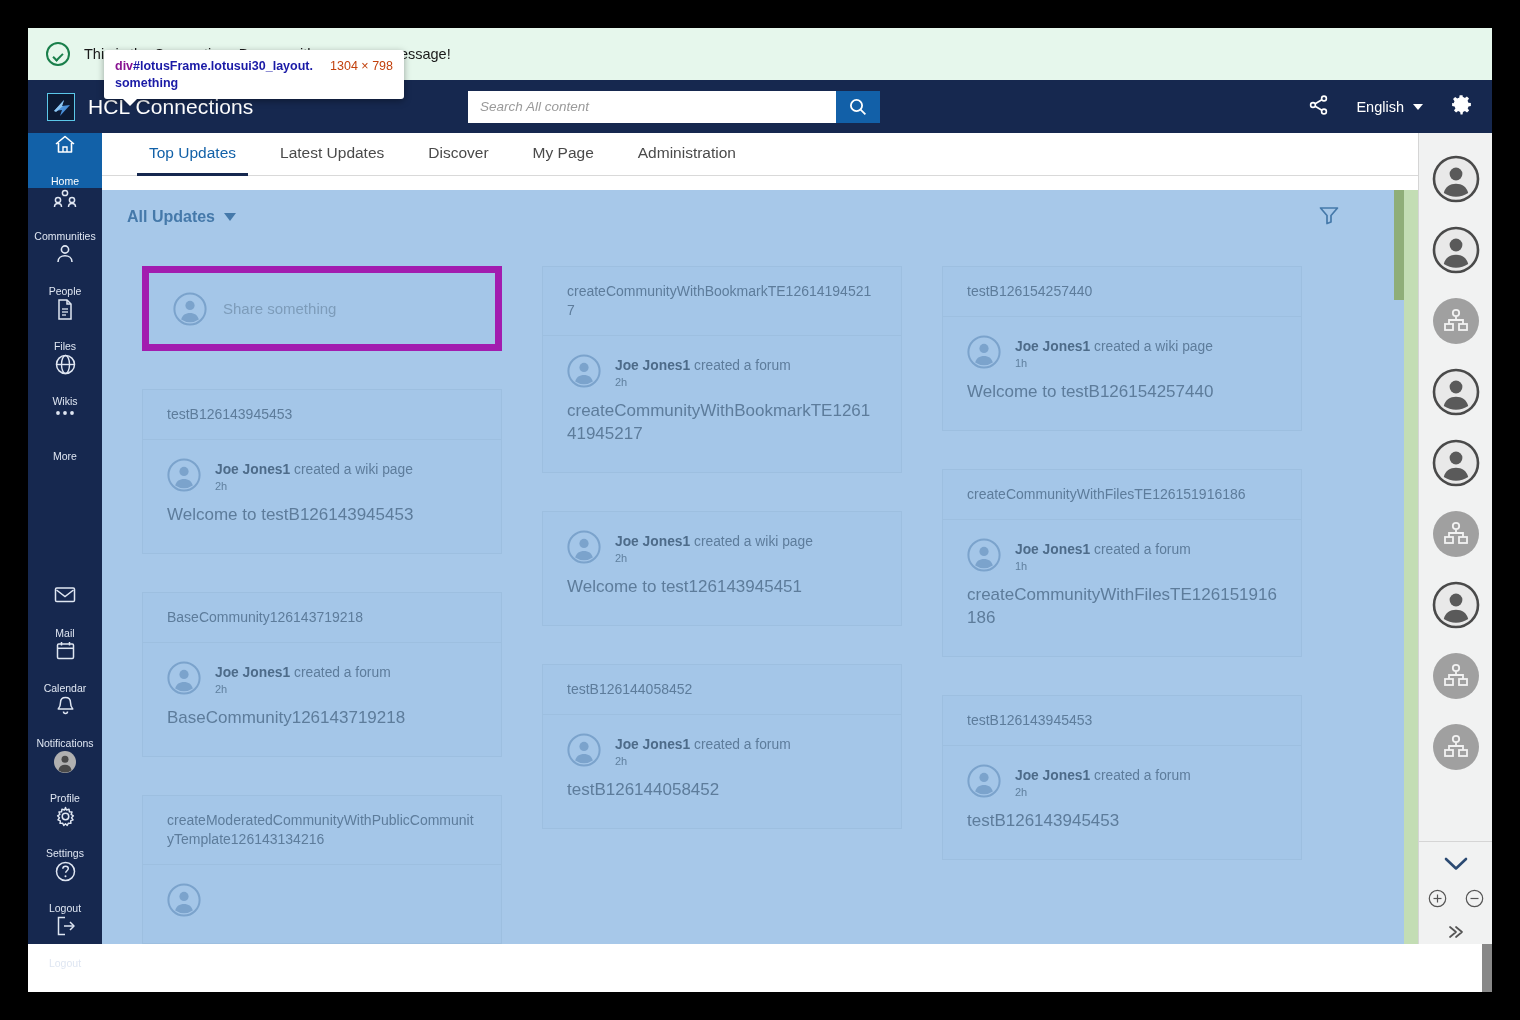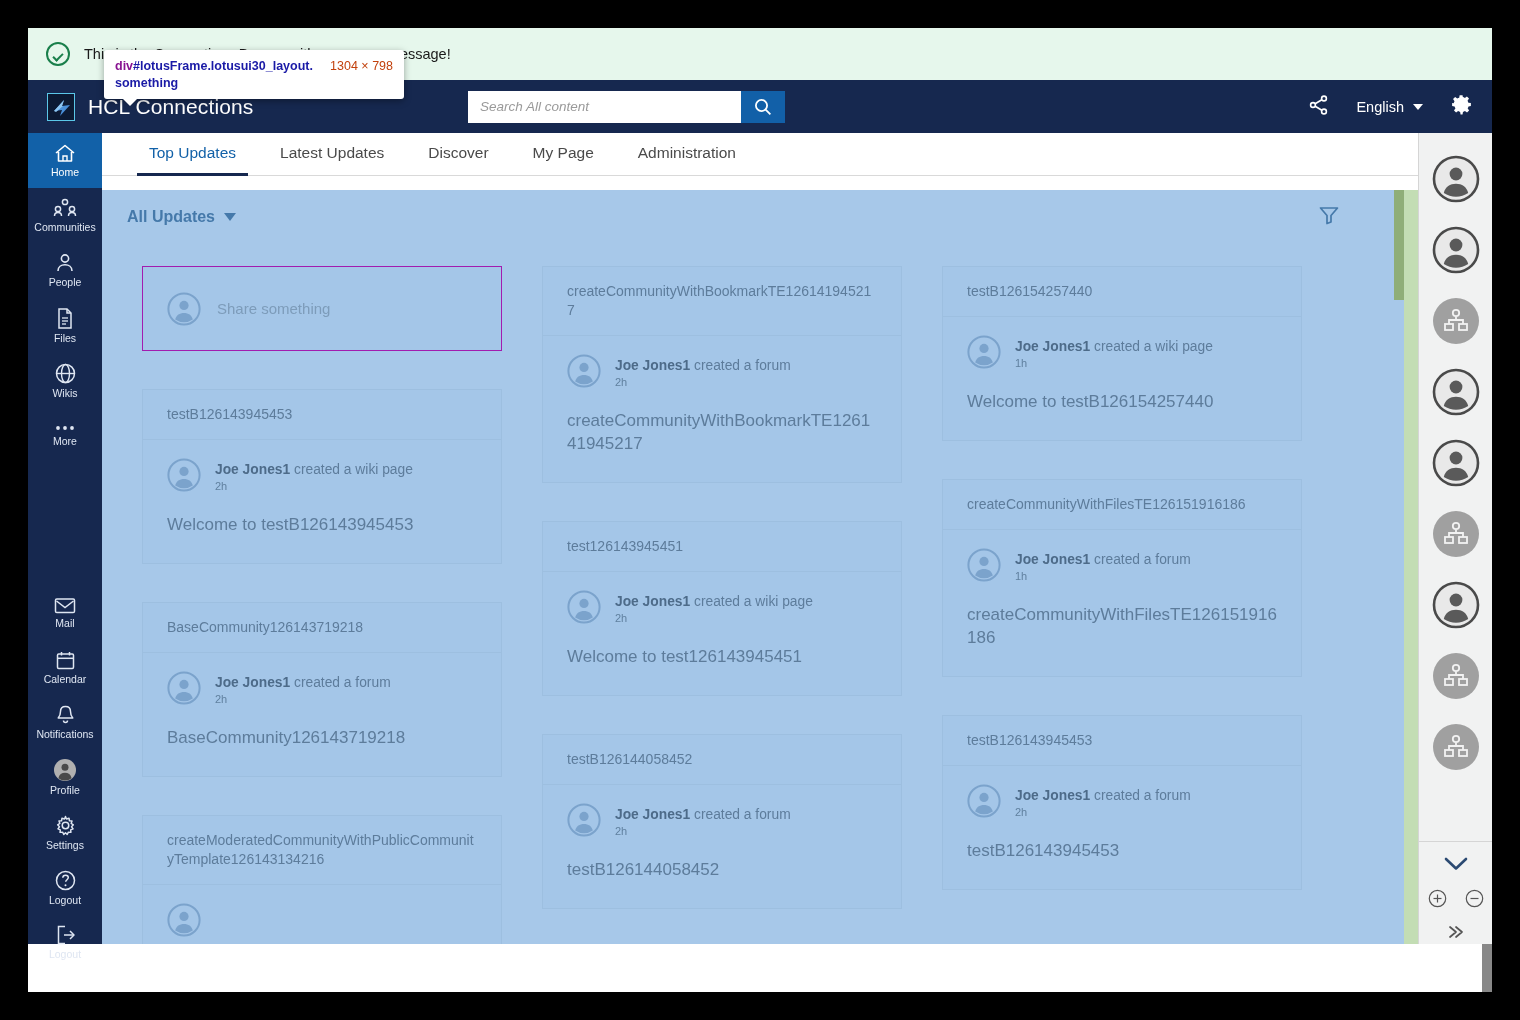--- a/index.html
+++ b/index.html
@@ -18,40 +18,40 @@
                 border-left:2px solid #1a7f4b; border-bottom:2px solid #1a7f4b;
                 transform:rotate(-45deg); }
   .banner .msg { font-size:14.5px; color:#1a1a1a; }
 
   
   .header { height:53px; background:#16284f; display:flex; align-items:center; position:relative; }
   .brand { display:flex; align-items:center; gap:13px; padding-left:19px; width:440px; }
   .logo { width:28px; height:28px; background:#0c1a33; border:1px solid #5bc7e8; position:relative; }
   .logo svg { position:absolute; left:3px; top:3px; }
   .brandname { color:#fff; font-size:21px; letter-spacing:.1px; }
-  .searchwrap { display:flex; align-items:stretch; height:32px; width:317px; }
+  .searchwrap { display:flex; align-items:stretch; height:32px; width:412px; }
   .searchwrap input { flex:1; border:none; outline:none; padding:0 12px; font-size:13.5px;
         font-style:italic; color:#333; background:#fff; font-family:"Liberation Sans", sans-serif; }
   .searchwrap input::placeholder { color:#9a9a9a; font-style:italic; }
   .searchbtn { width:44px; background:#1260a8; display:flex; align-items:center;
         justify-content:center; cursor:pointer; border:none; }
   .hdr-right { position:absolute; right:18px; top:0; height:53px; display:flex;
         align-items:center; gap:26px; }
   .lang { color:#fff; font-size:14.5px; display:flex; align-items:center; gap:9px; cursor:pointer; }
   .caret { width:0;height:0;border-left:5px solid transparent;border-right:5px solid transparent;
         border-top:6px solid #fff; }
 
   
   .body { position:relative; height:811px; display:flex; }
 
   
   .rail { width:74px; background:#16284f; flex:0 0 74px; position:relative; z-index:5;
           padding-top:0; }
   .rail-item { height:55px; display:flex; flex-direction:column; align-items:center;
-          justify-content:center; gap:3px; cursor:pointer; color:#dfe6f2; }
+          justify-content:space-between; gap:3px; cursor:pointer; color:#dfe6f2; }
   .rail-item.active { background:#1261a8; color:#fff; }
   .rail-item .lbl { font-size:10.5px; line-height:1.1; white-space:nowrap; }
   .rail-gap { height:122px; }
 
   
   .center { flex:1; position:relative; background:#fff; overflow:hidden; }
   .tabs { height:43px; display:flex; align-items:flex-end; gap:0; padding-left:25px;
           border-bottom:1px solid #d9d9d9; background:#fff; }
   .tab { padding:0 22px 13px 22px; font-size:15.5px; color:#4a4a4a; cursor:pointer;
          position:relative; }
@@ -76,24 +76,24 @@
 
   .card { border:1px solid #9dbfe0; background:#a4c6e8; margin-bottom:38px; }
   .card-head { padding:15px 24px; font-size:14px; color:#5d7c9b; line-height:1.35;
         border-bottom:1px solid #9dbfe0; word-wrap:break-word; }
   .card-body { padding:18px 24px 26px 24px; }
   .crow { display:flex; gap:14px; align-items:flex-start; }
   .av { width:34px; height:34px; flex:0 0 34px; }
   .ctext { font-size:13.8px; color:#5d7c9b; line-height:1.38; padding-top:2px; }
   .ctext b { color:#4d6b89; }
   .ctime { font-size:11px; color:#60809f; }
-  .ctitle { margin-top:20px; font-size:17px; color:#5d7c9b; line-height:1.35;
+  .ctitle { margin-top:10px; font-size:17px; color:#5d7c9b; line-height:1.35;
         word-wrap:break-word; }
 
-  .sharecard { border:1px solid #a21caf; background:#a4c6e8; margin-bottom:38px;
+  .sharecard { border:7px solid #a21caf; background:#a4c6e8; margin-bottom:38px;
         height:85px; display:flex; align-items:center; padding:0 24px; gap:16px; }
   .shareph { font-size:15px; color:#7d9cba; }
 
   
   .rrail { width:74px; flex:0 0 74px; background:#f1f2f2; border-left:1px solid #d5d5d5;
         position:relative; z-index:4; }
   .rr-list { padding-top:22px; display:flex; flex-direction:column; align-items:center; gap:23px; }
   .rr-foot { position:absolute; left:0; right:0; top:708px; border-top:1px solid #d5d5d5;
         display:flex; flex-direction:column; align-items:center; }
   .rr-chev { height:44px; display:flex; align-items:center; cursor:pointer; }
@@ -399,21 +399,20 @@
                   <b>Joe Jones1</b>
                   <span>created a forum</span>
                   <div class="ctime">2h</div>
                 </div>
               </div>
               <div class="ctitle">createCommunityWithBookmarkTE126141945217</div>
             </div>
           </div>
 
           <div class="card">
-            <div class="card-head">test126143945451</div>
             <div class="card-body">
               <div class="crow">
                 <svg class="av" viewBox="0 0 34 34">
                   <circle cx="17" cy="17" r="15.6" fill="none" stroke="#7ba3cc" stroke-width="2"></circle>
                   <circle cx="17" cy="13.4" r="4.6" fill="#7ba3cc"></circle>
                   <path d="M8.2 27.5c1-4.4 4.5-6.5 8.8-6.5s7.8 2.1 8.8 6.5a15.6 15.6 0 01-17.6 0z" fill="#7ba3cc"></path>
                 </svg>
                 <div class="ctext">
                   <b>Joe Jones1</b>
                   <span>created a wiki page</span>

